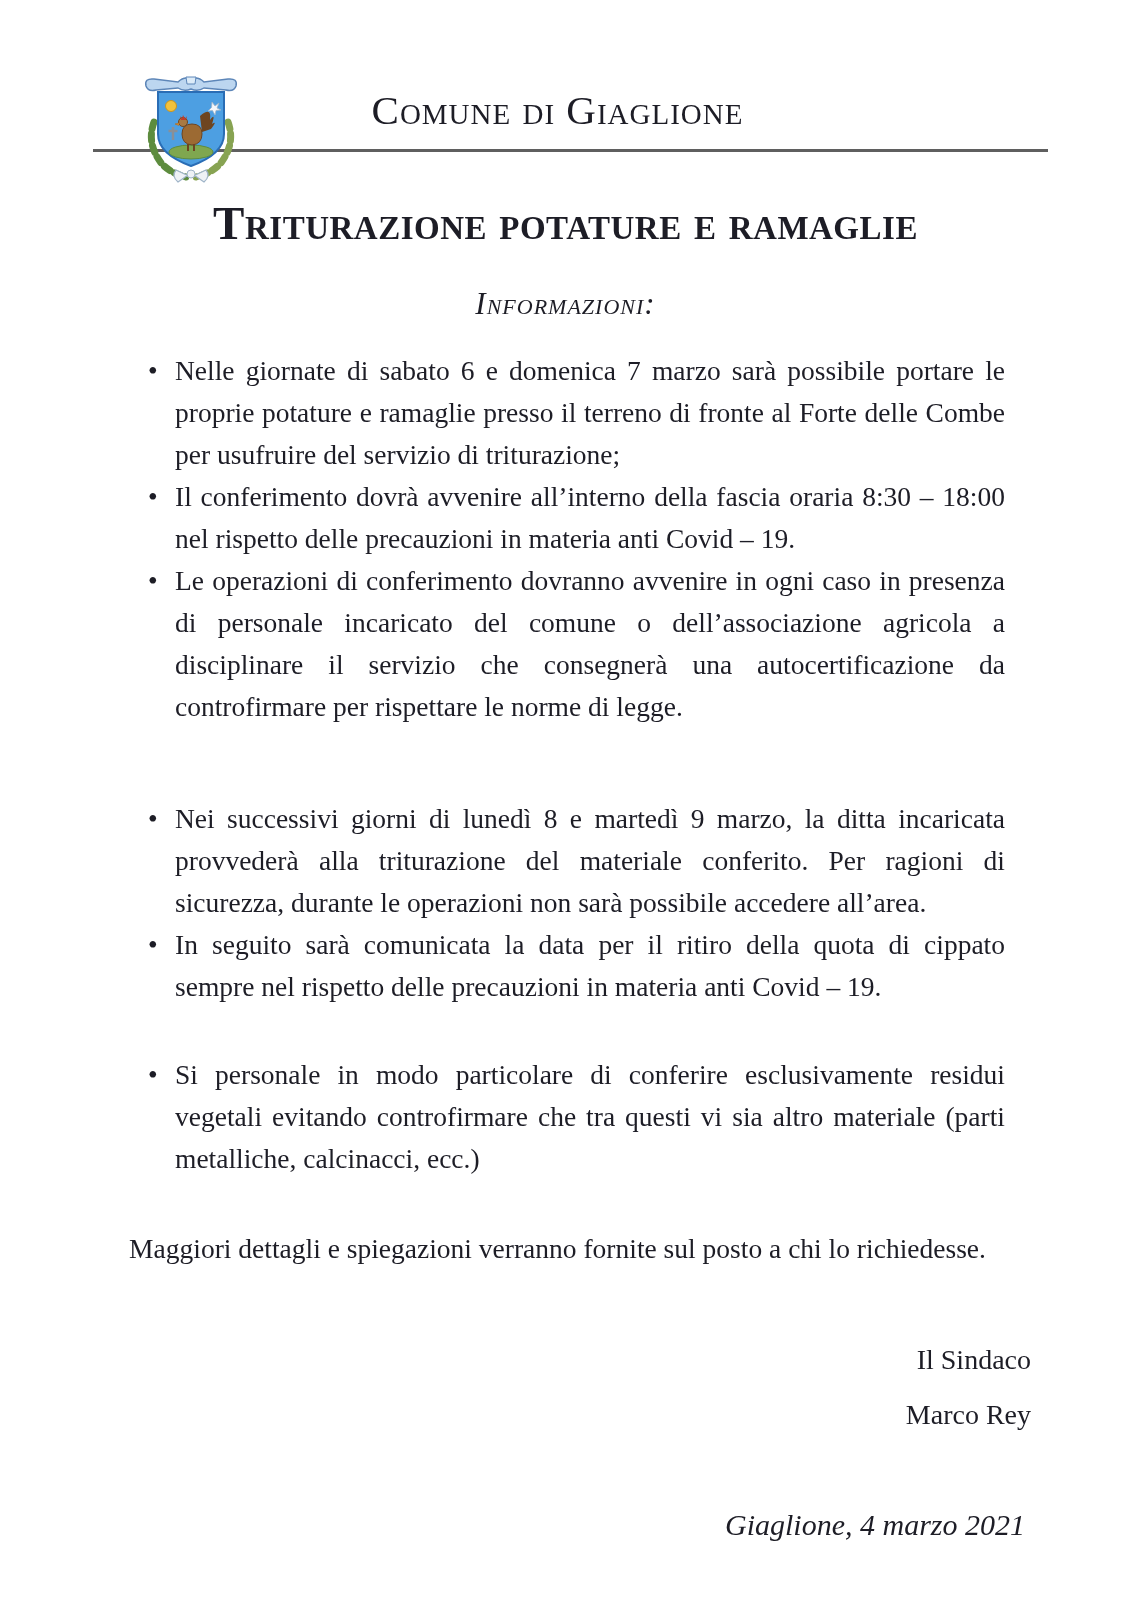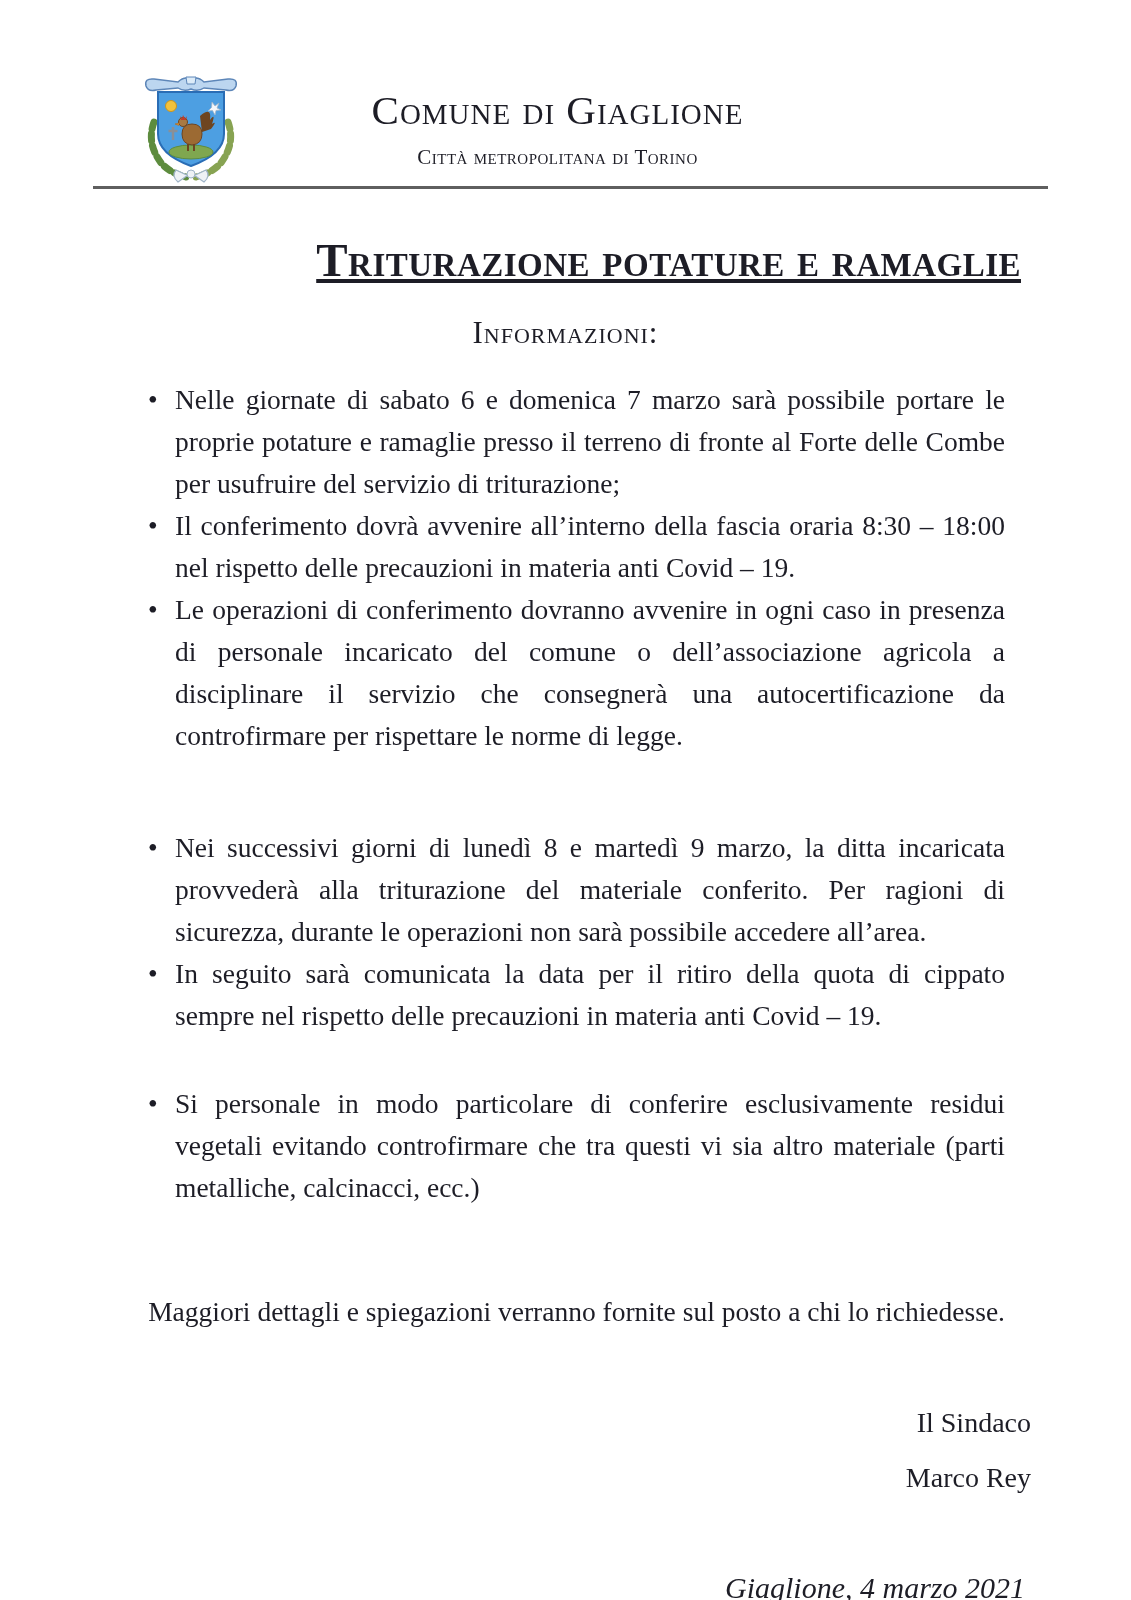--- a/index.html
+++ b/index.html
@@ -31,55 +31,55 @@
   }
   .head-rule {
     border: 0;
     border-top: 3px solid #5f5f5f;
     margin: 16px 83px 0 93px;
   }
 
   
   .doc-title {
     margin: 46px 110px 0 110px;
-    text-align: right;
+    text-align: center;
     font-weight: bold;
     font-variant: small-caps;
     font-size: 47px;
     letter-spacing: 0.5px;
     line-height: 1.1;
-    text-decoration: underline;
   }
   .section-heading {
-    margin-top: 28px;
+    margin-top: 36px;
     text-align: center;
     font-variant: small-caps;
     font-size: 31px;
     letter-spacing: 1px;
+    font-style: italic;
   }
   .content { margin: 0 126px 0 110px; font-size: 27.5px; line-height: 42px; }
 
   .bullet-group { margin-top: 28px; }
   .bullet-group.gap-large { margin-top: 70px; }
   .bullet-group.gap-medium { margin-top: 46px; }
   .bullet-item {
     position: relative;
     padding-left: 65px;
     text-align: justify;
   }
   .bullet-dot {
     position: absolute;
     left: 38px;
     top: 0;
     font-size: 27.5px;
   }
   .b { font-weight: normal; }
   .i { }
 
-  .closing { margin-top: 82px; text-align: right; }
+  .closing { margin-top: 48px; text-align: center; }
 
   .signature {
     margin-top: 62px;
     margin-right: 100px;
     text-align: right;
     font-size: 28px;
     line-height: 55px;
   }
   .dateline {
     margin-top: 66px;
@@ -119,21 +119,20 @@
       <path d="M42 44 L44 47 L45 43 L47 47 L49 44 L48 48 L43 48 Z" fill="#c23b2a"></path>
       <path d="M41 51 L37 52 L41 53.5" fill="#d88a2a" stroke="#b06a1a" stroke-width="0.6"></path>
       <path d="M50 72 L50 79 M56 72 L56 79" stroke="#6e4520" stroke-width="2"></path>
 
       <path d="M38 98 Q33 104 40 110 L53 101 L66 110 Q73 104 68 98 L53 105 Z" fill="#eef2f6" stroke="#9fb4c8" stroke-width="1.2"></path>
       <circle cx="53" cy="102" r="4" fill="#eef2f6" stroke="#9fb4c8" stroke-width="1"></circle>
     </svg>
 
     <div class="head-text">
       <div class="municipality">Comune di Giaglione</div>
-      <div class="province">Città metropolitana di Torino</div>
     </div>
     <hr class="head-rule">
   </div>
 
   <div class="doc-title">Triturazione potature e ramaglie</div>
   <div class="section-heading">Informazioni:</div>
 
   <div class="content">
 
     <div class="bullet-group">

